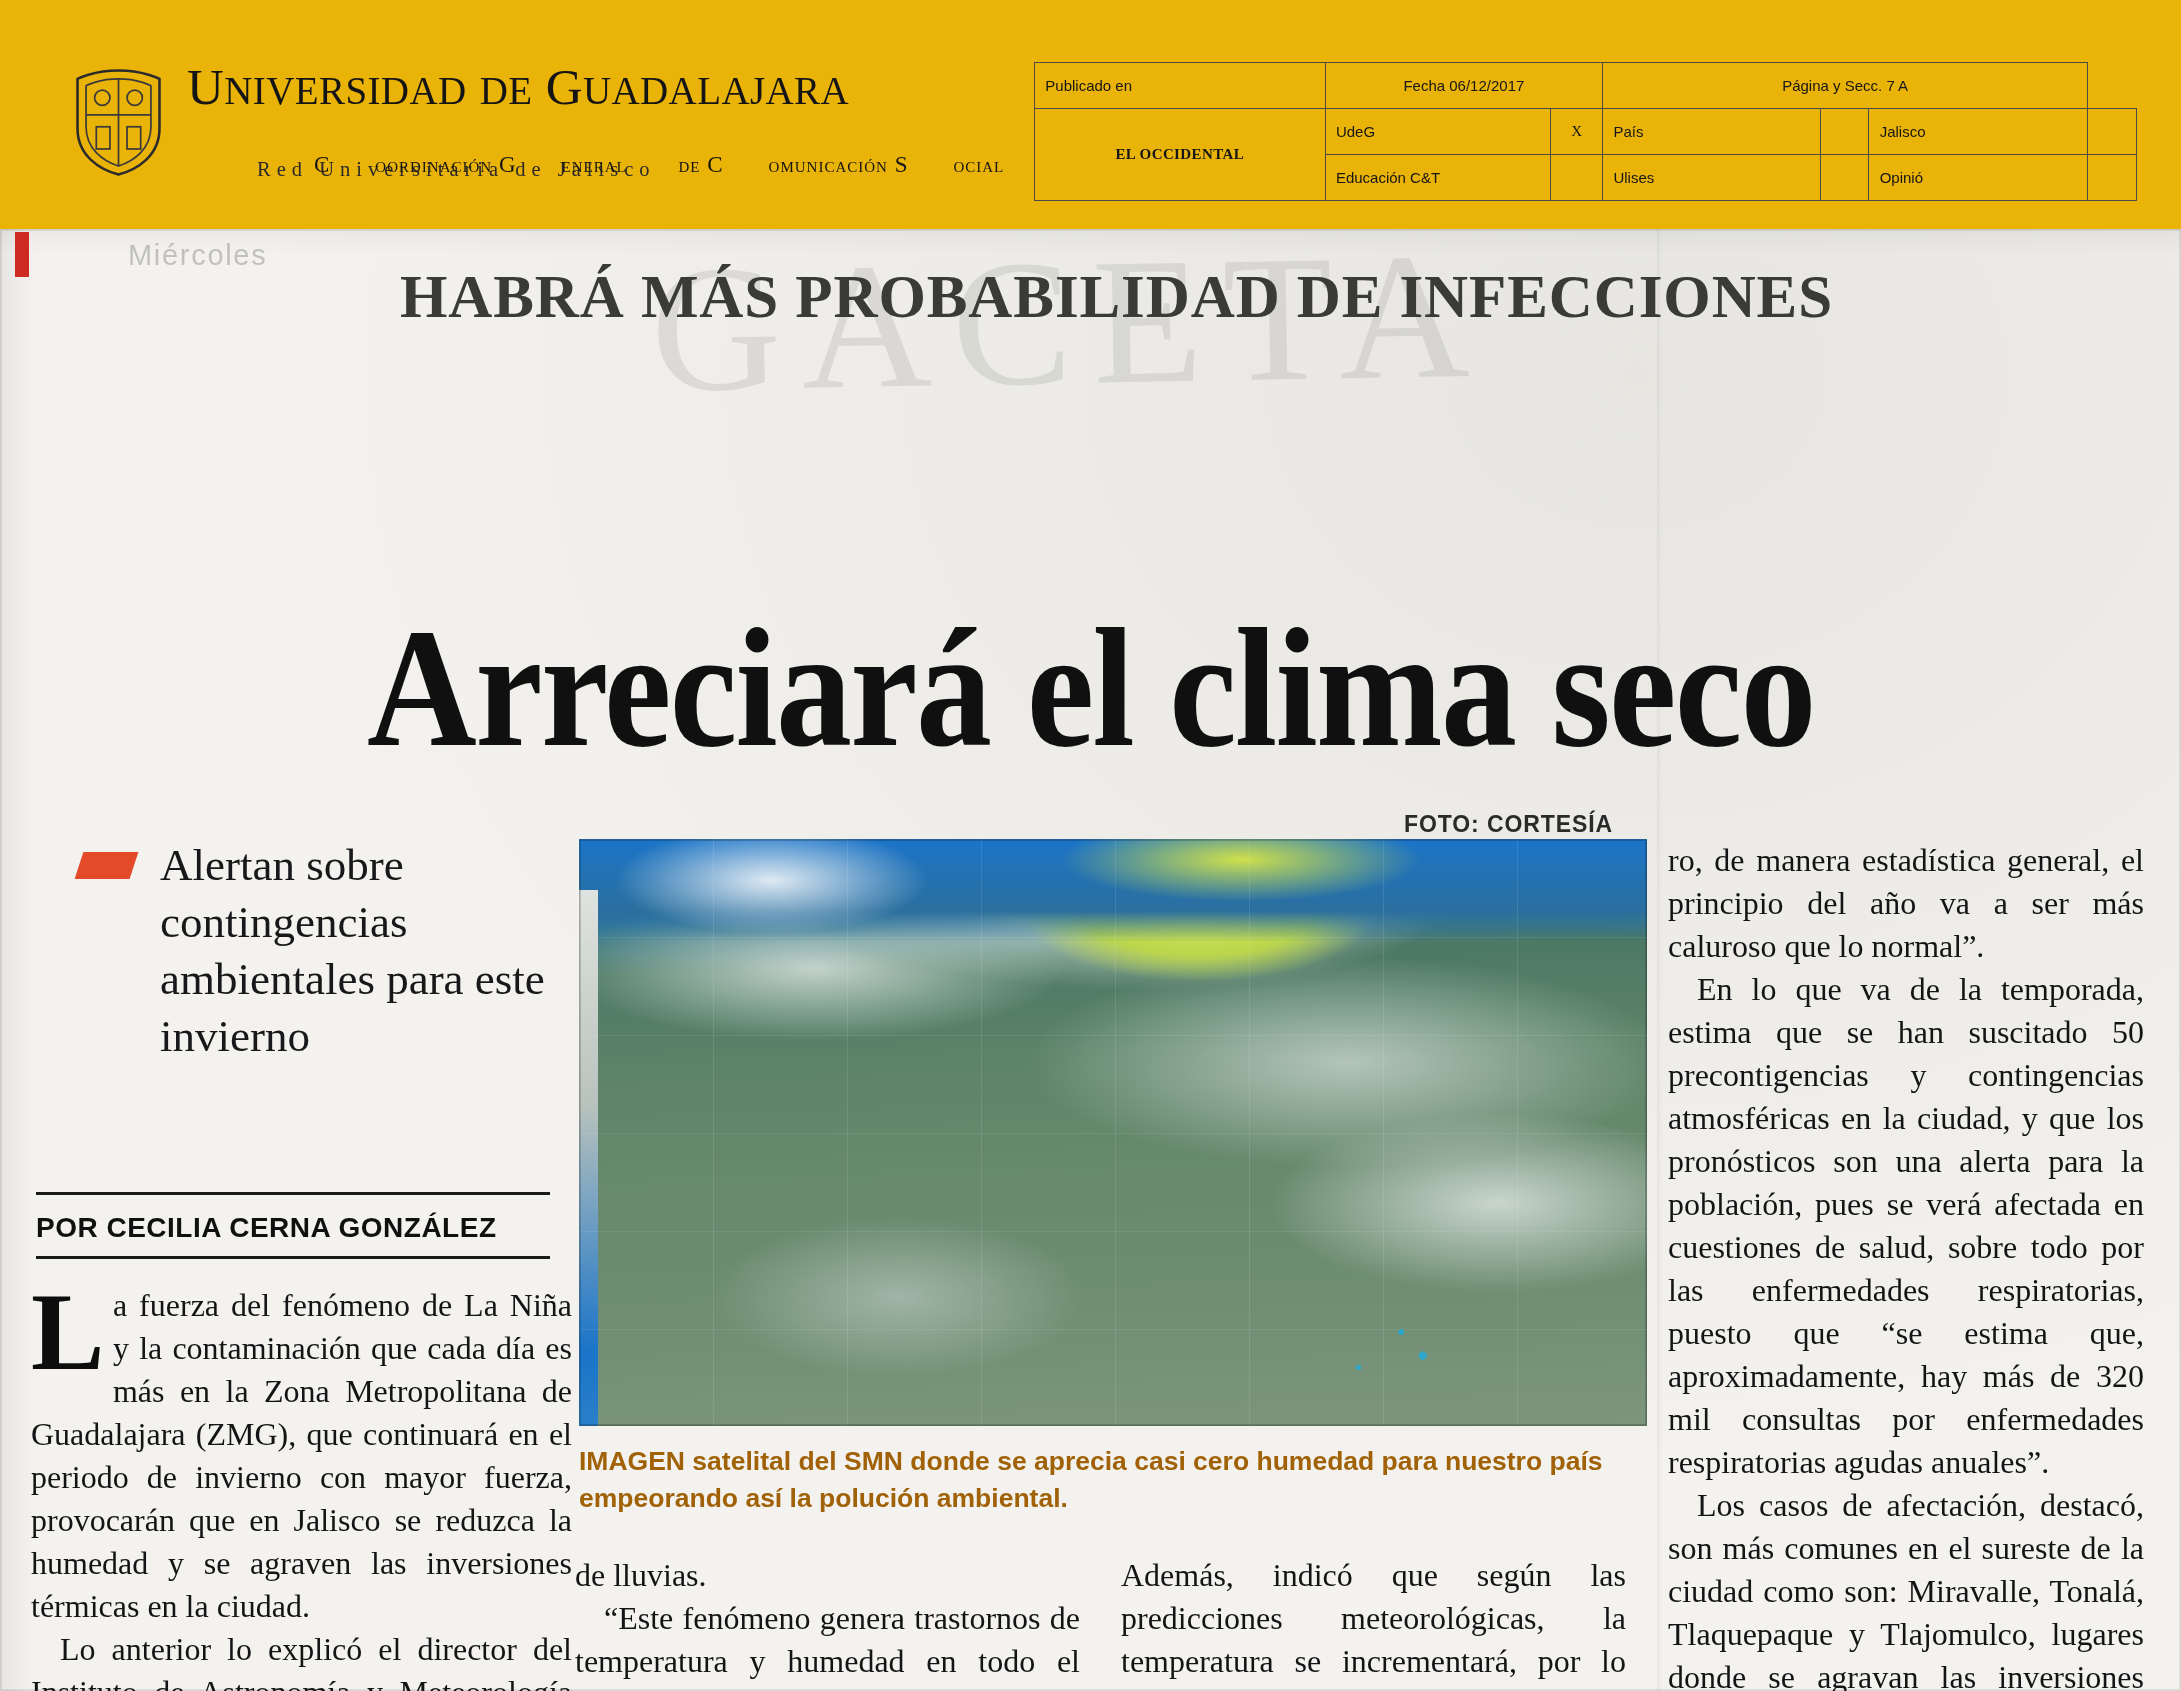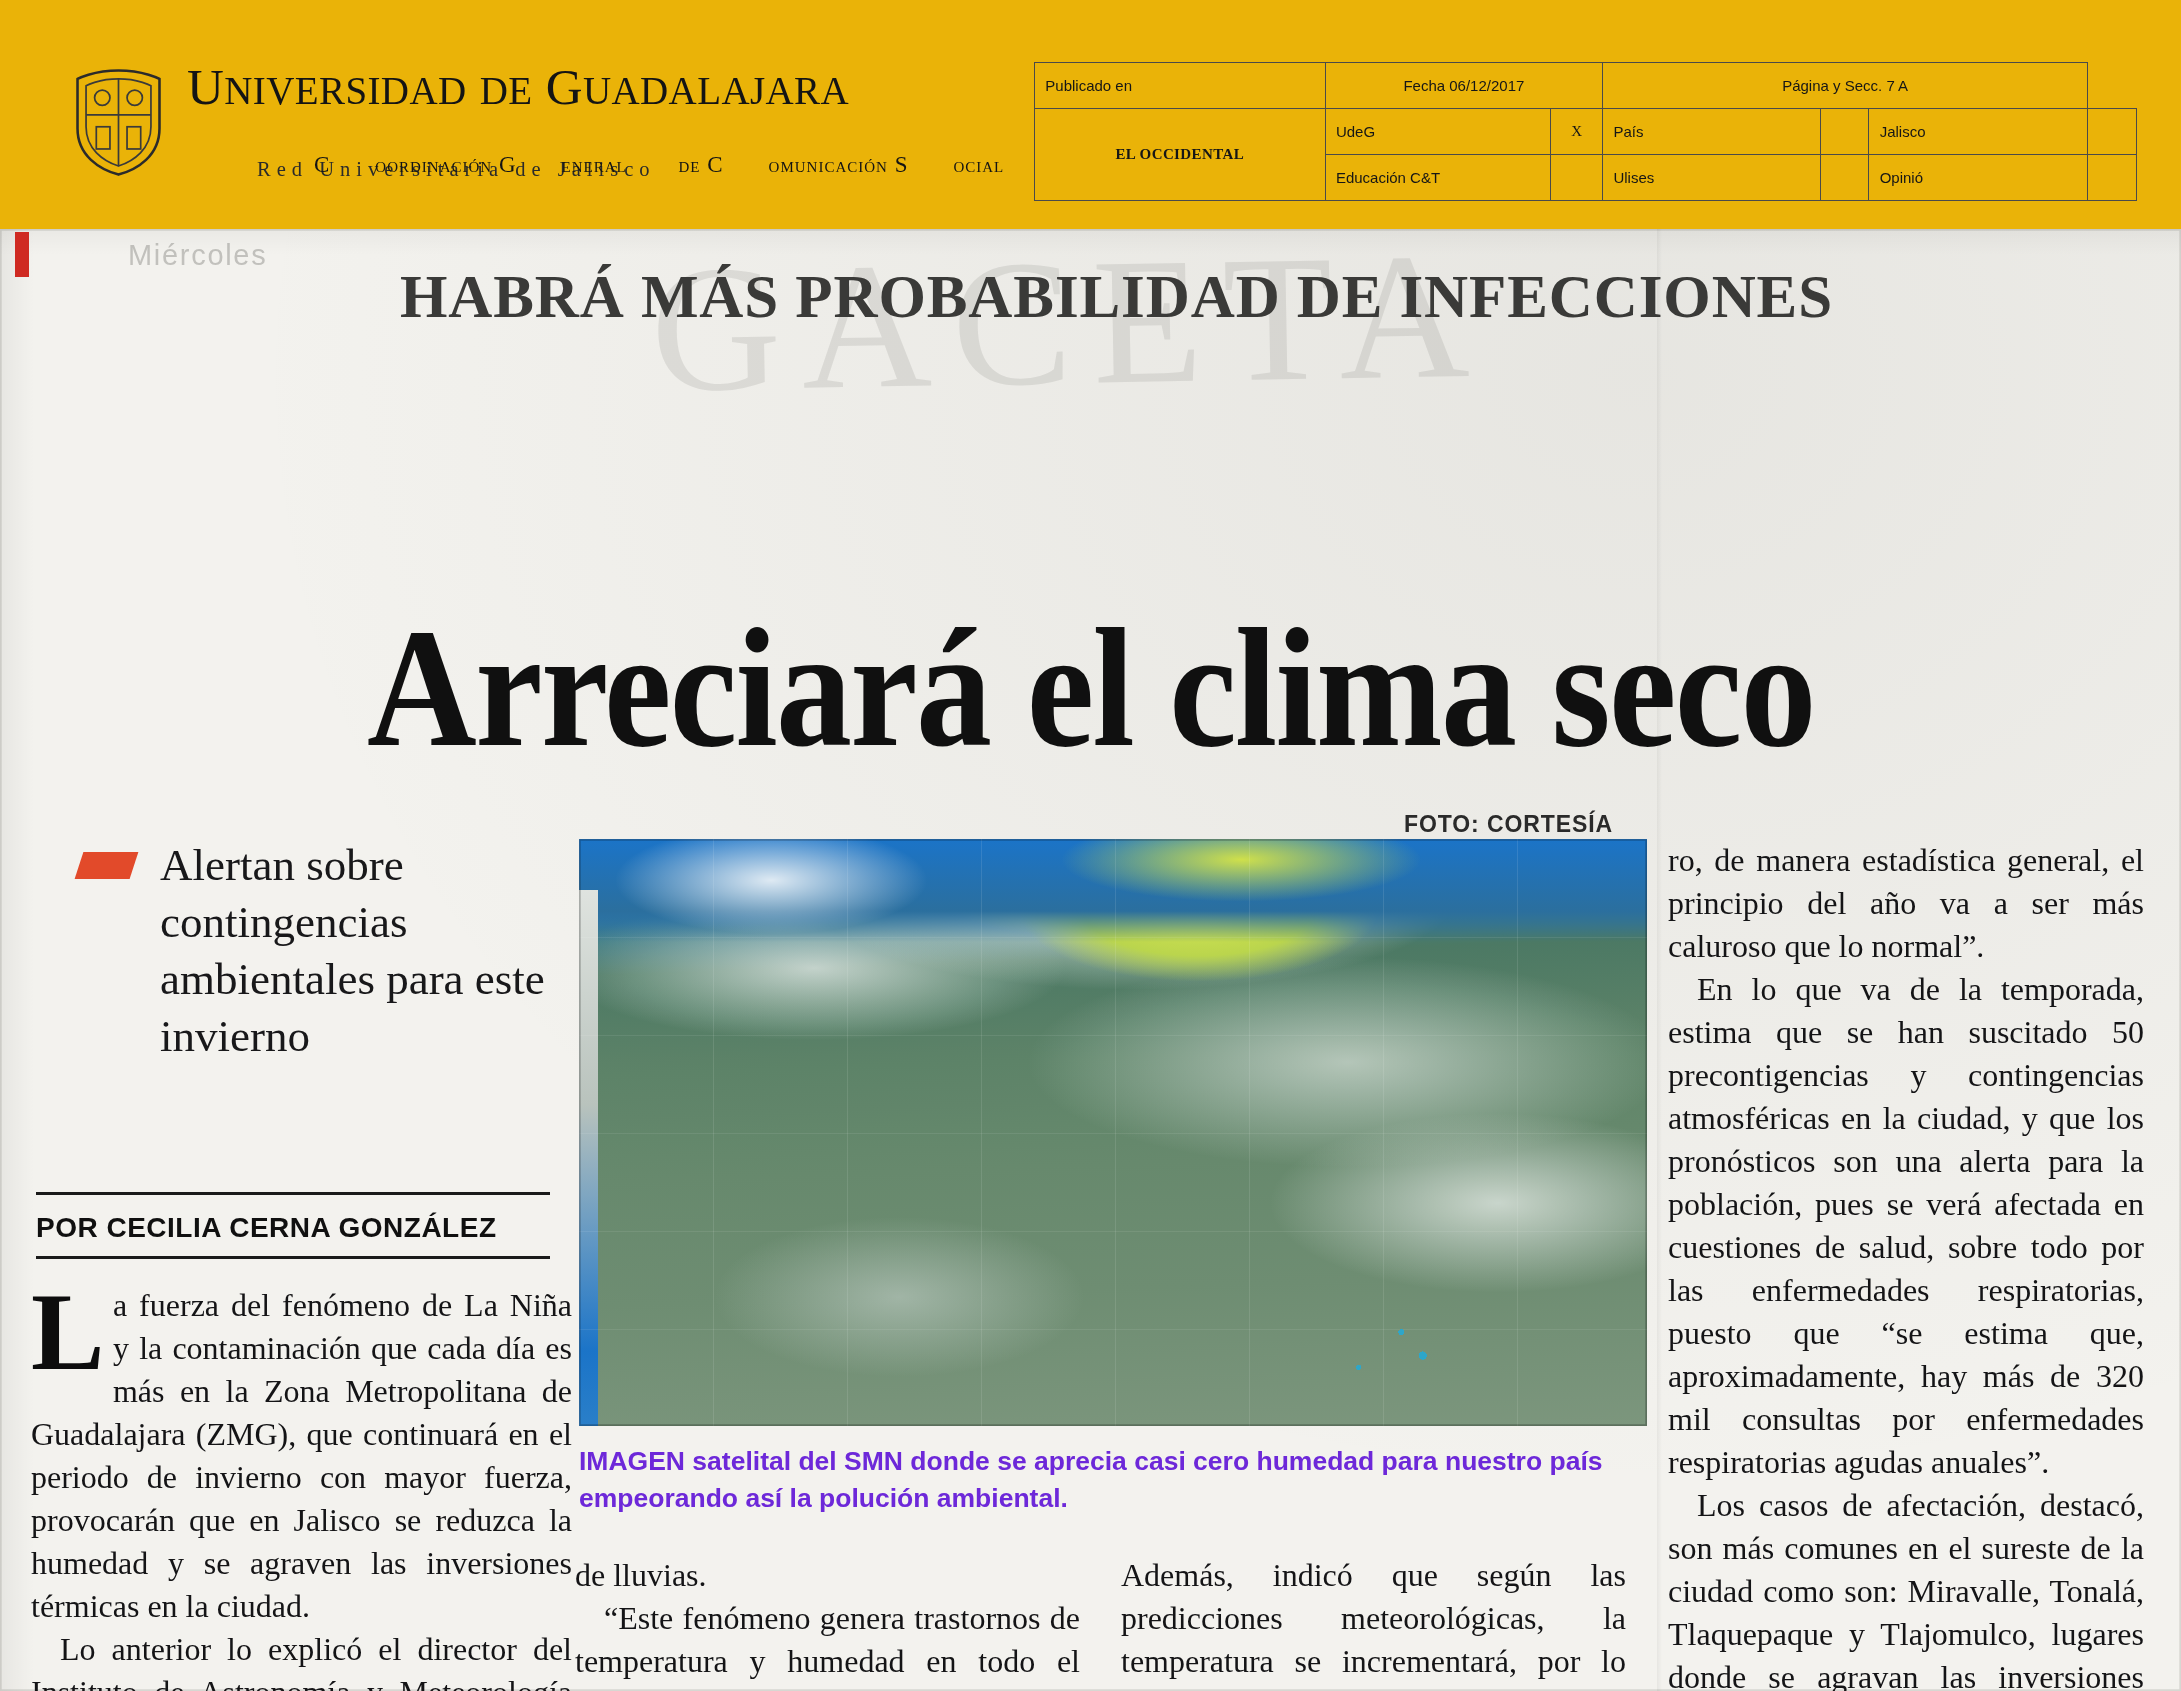--- a/index.html
+++ b/index.html
@@ -218,21 +218,21 @@
       radial-gradient(ellipse 6.8px 6.8px at 79% 88%, #2ea6c9 60%, rgba(46,166,201,0) 61%),
       radial-gradient(ellipse 4.3px 4.3px at 73% 90%, #2ea6c9 60%, rgba(46,166,201,0) 61%);
   }
   .photo-frame {
     position:absolute; inset:0; box-shadow:inset 0 0 0 1.7px rgba(0,0,0,0.25);
   }
 
   .caption {
     position:absolute; left:579px; top:1214px; width:1075px;
     font-family:"Liberation Sans", sans-serif;
-    font-size:26.5px; line-height:37px; color:#6d28d9;
+    font-size:26.5px; line-height:37px; color:#a16207;
   }
   .caption b { font-weight:bold; }
 
   .mid-body {
     position:absolute; left:575px; top:1325px; width:1079px;
     display:flex; gap:41px;
     font-family:"Liberation Serif", serif;
   }
   .mid-col {
     width:505px;

